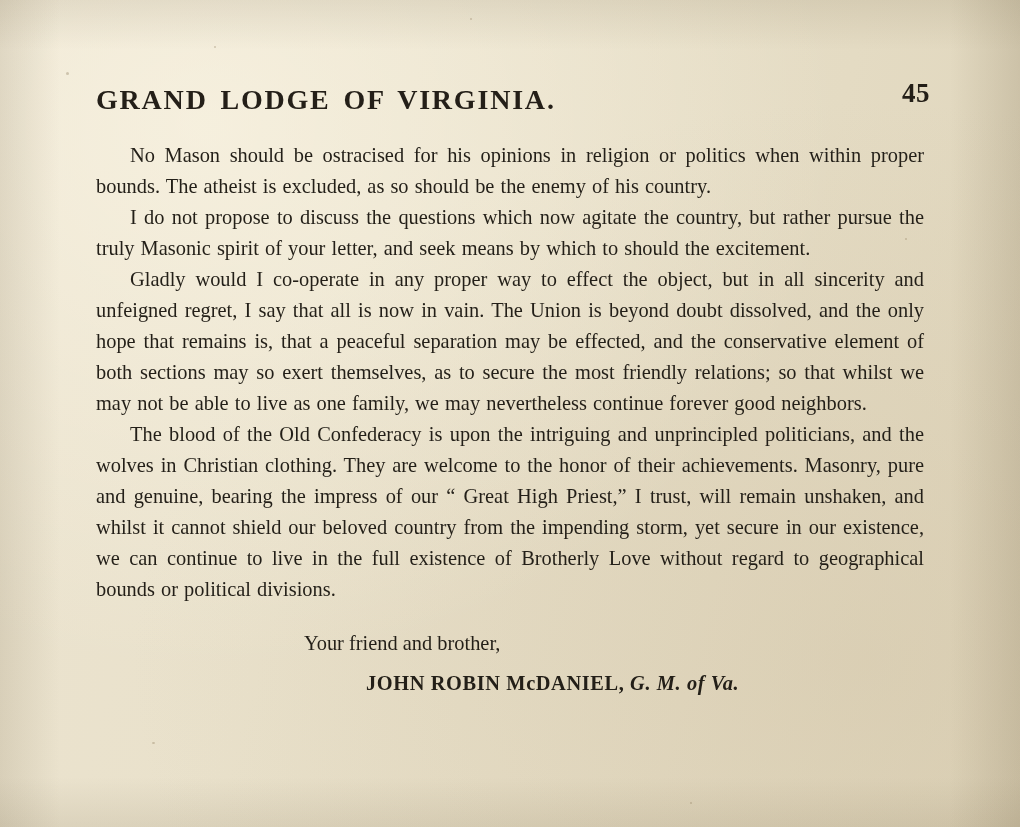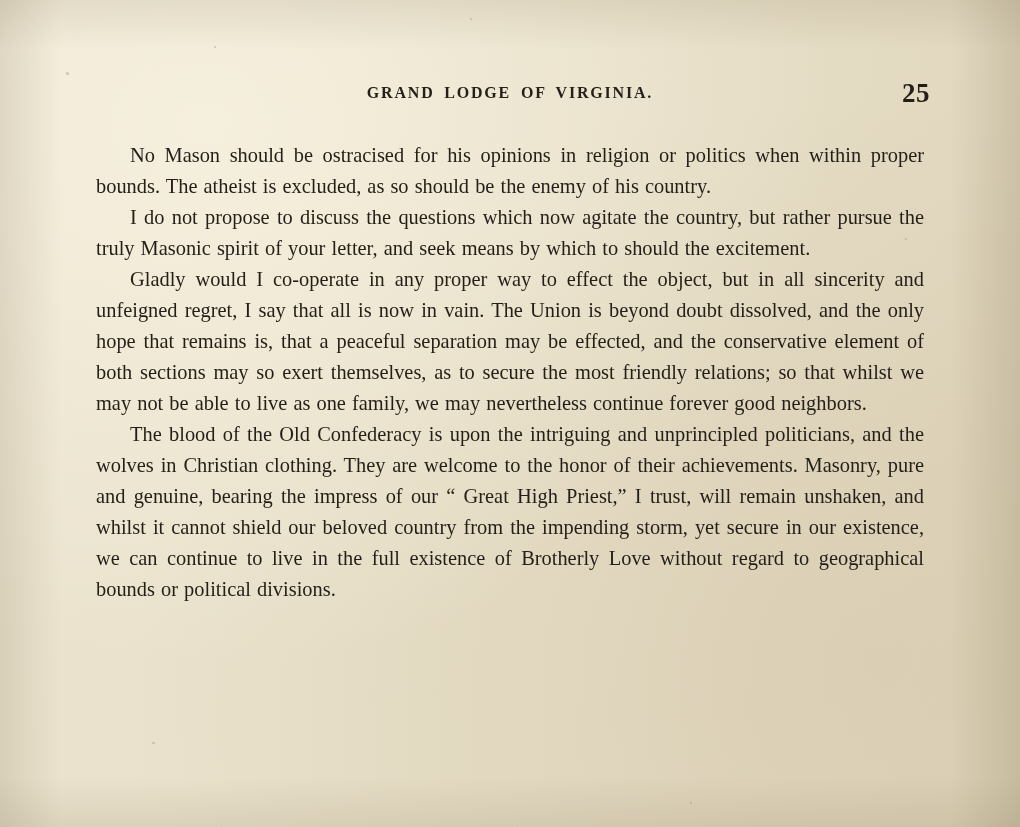--- a/index.html
+++ b/index.html
@@ -45,22 +45,22 @@
   }
   .header {
     position: relative;
     height: 42px;
   }
   .running-head {
     position: absolute;
     left: 0;
     right: 0;
     top: 6px;
-    text-align: center;
-    font-size: 16px;
+    text-align: left;
+    font-size: 28px;
     letter-spacing: 1.8px;
     color: #241f18;
     font-weight: 600;
     word-spacing: 4px;
   }
   .page-number {
     position: absolute;
     right: -6px;
     top: 0px;
     font-size: 27px;
@@ -113,25 +113,32 @@
   <div class="speck" style="left:214px;top:46px;width:2px;height:2px;"></div>
   <div class="speck" style="left:905px;top:238px;width:2px;height:2px;"></div>
   <div class="speck" style="left:152px;top:742px;width:3px;height:2px;"></div>
   <div class="speck" style="left:690px;top:802px;width:2px;height:2px;"></div>
   <div class="speck" style="left:470px;top:18px;width:2px;height:2px;"></div>
 
   <div class="content">
 
     <div class="header">
       <div class="running-head">GRAND LODGE OF VIRGINIA.</div>
-      <div class="page-number">25</div>
+      <div class="page-number">45</div>
     </div>
 
     <div class="body-text">
       <p>No Mason should be ostracised for his opinions in religion or politics when within proper bounds.   The atheist is excluded, as so should be the enemy of his country.</p>
       <p>I do not propose to discuss the questions which now agitate the country, but rather pursue the truly Masonic spirit of your letter, and seek means by which to should the excitement.</p>
       <p>Gladly would I co-operate in any proper way to effect the object, but in all sincerity and unfeigned regret, I say that all is now in vain.   The Union is beyond doubt dissolved, and the only hope that remains is, that a peaceful separation may be effected, and the conservative element of both sections may so exert themselves, as to secure the most friendly relations; so that whilst we may not be able to live as one family, we may nevertheless continue forever good neighbors.</p>
       <p>The blood of the Old Confederacy is upon the intriguing and unprincipled politicians, and the wolves in Christian clothing.   They are welcome to the honor of their achievements.   Masonry, pure and genuine, bearing the impress of our “ Great High Priest,” I trust, will remain unshaken, and whilst it cannot shield our beloved country from the impending storm, yet secure in our existence, we can continue to live in the full existence of Brotherly Love without regard to geographical bounds or political divisions.</p>
     </div>
 
+    <div class="closing">
+      <div class="salutation">Your friend and brother,</div>
+      <div class="signature">
+        <span class="name">JOHN ROBIN McDANIEL,</span>
+        <span class="title">G. M. of Va.</span>
+      </div>
+    </div>
 
   </div>
 </div>
 
 </body></html>

